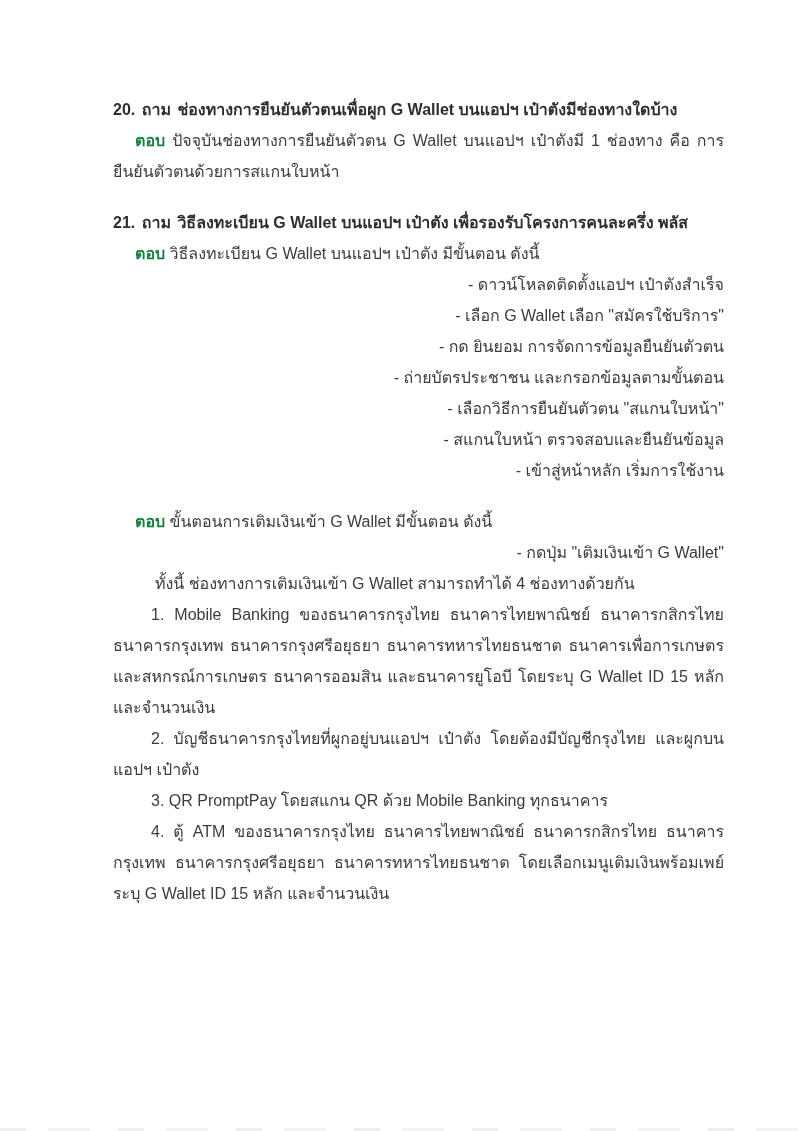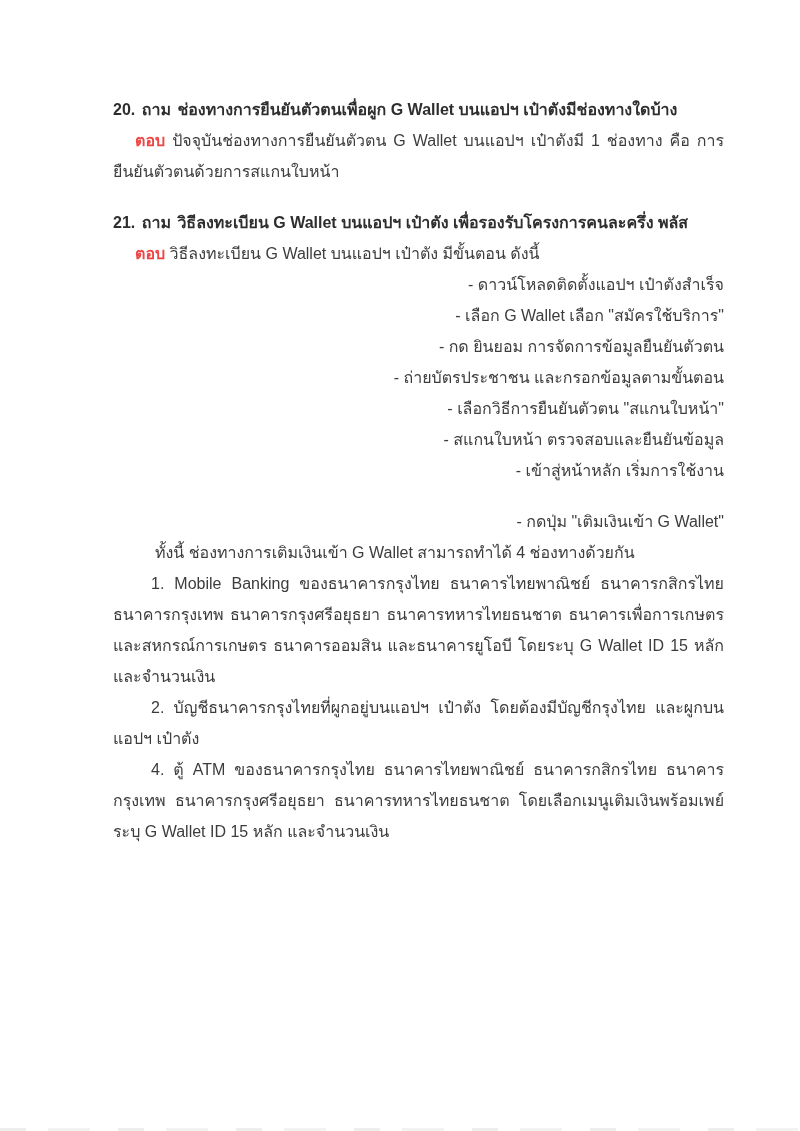--- a/index.html
+++ b/index.html
@@ -17,21 +17,21 @@
     top: 94px;
     left: 113px;
     right: 76px;
   }
   p { margin: 0; font-size: 16px; line-height: 31px; text-align: justify; }
   .qa + .qa { margin-top: 20px; }
   .question { font-weight: 700; color: #2e2e2e; text-align: left; }
   .question .q-num { margin-right: 2px; }
   .question .q-label { margin-right: 2px; }
   .answer { text-indent: 22px; }
-  .a-label { font-weight: 700; color: #ef4444; }
+  .a-label { font-weight: 700; color: #15803d; }
   .bullet { padding-left: 44px; text-align: right; }
   .lead-in { text-indent: 42px; }
   .numbered { text-indent: 38px; }
   .scan-artifact {
     position: absolute;
     left: 0; right: 0; bottom: 0;
     height: 3px;
     background: repeating-linear-gradient(90deg,
       #ececec 0 26px, transparent 26px 48px,
       #f1f1f1 48px 90px, transparent 90px 118px);
@@ -55,22 +55,24 @@
       <p class="bullet">- ดาวน์โหลดติดตั้งแอปฯ เป๋าตังสำเร็จ</p>
       <p class="bullet">- เลือก G Wallet เลือก "สมัครใช้บริการ"</p>
       <p class="bullet">- กด ยินยอม การจัดการข้อมูลยืนยันตัวตน</p>
       <p class="bullet">- ถ่ายบัตรประชาชน และกรอกข้อมูลตามขั้นตอน</p>
       <p class="bullet">- เลือกวิธีการยืนยันตัวตน "สแกนใบหน้า"</p>
       <p class="bullet">- สแกนใบหน้า ตรวจสอบและยืนยันข้อมูล</p>
       <p class="bullet">- เข้าสู่หน้าหลัก เริ่มการใช้งาน</p>
     </section>
 
     <section class="qa">
+      <p class="answer"><span class="a-label">ตอบ</span> <span class="a-text">ขั้นตอนการเติมเงินเข้า G Wallet มีขั้นตอน ดังนี้</span></p>
       <p class="bullet">- กดปุ่ม "เติมเงินเข้า G Wallet"</p>
       <p class="lead-in">ทั้งนี้ ช่องทางการเติมเงินเข้า G Wallet สามารถทำได้ 4 ช่องทางด้วยกัน</p>
       <p class="numbered">1. Mobile Banking ของธนาคารกรุงไทย ธนาคารไทยพาณิชย์ ธนาคารกสิกรไทย ธนาคารกรุงเทพ ธนาคารกรุงศรีอยุธยา ธนาคารทหารไทยธนชาต ธนาคารเพื่อการเกษตรและสหกรณ์การเกษตร ธนาคารออมสิน และธนาคารยูโอบี โดยระบุ G Wallet ID 15 หลัก และจำนวนเงิน</p>
       <p class="numbered">2. บัญชีธนาคารกรุงไทยที่ผูกอยู่บนแอปฯ เป๋าตัง โดยต้องมีบัญชีกรุงไทย และผูกบนแอปฯ เป๋าตัง</p>
+      <p class="numbered">3. QR PromptPay โดยสแกน QR ด้วย Mobile Banking ทุกธนาคาร</p>
       <p class="numbered">4. ตู้ ATM ของธนาคารกรุงไทย ธนาคารไทยพาณิชย์ ธนาคารกสิกรไทย ธนาคารกรุงเทพ ธนาคารกรุงศรีอยุธยา ธนาคารทหารไทยธนชาต โดยเลือกเมนูเติมเงินพร้อมเพย์ ระบุ G Wallet ID 15 หลัก และจำนวนเงิน</p>
     </section>
 
   </div>
   <div class="scan-artifact"></div>
 </div>
 
 </body></html>

